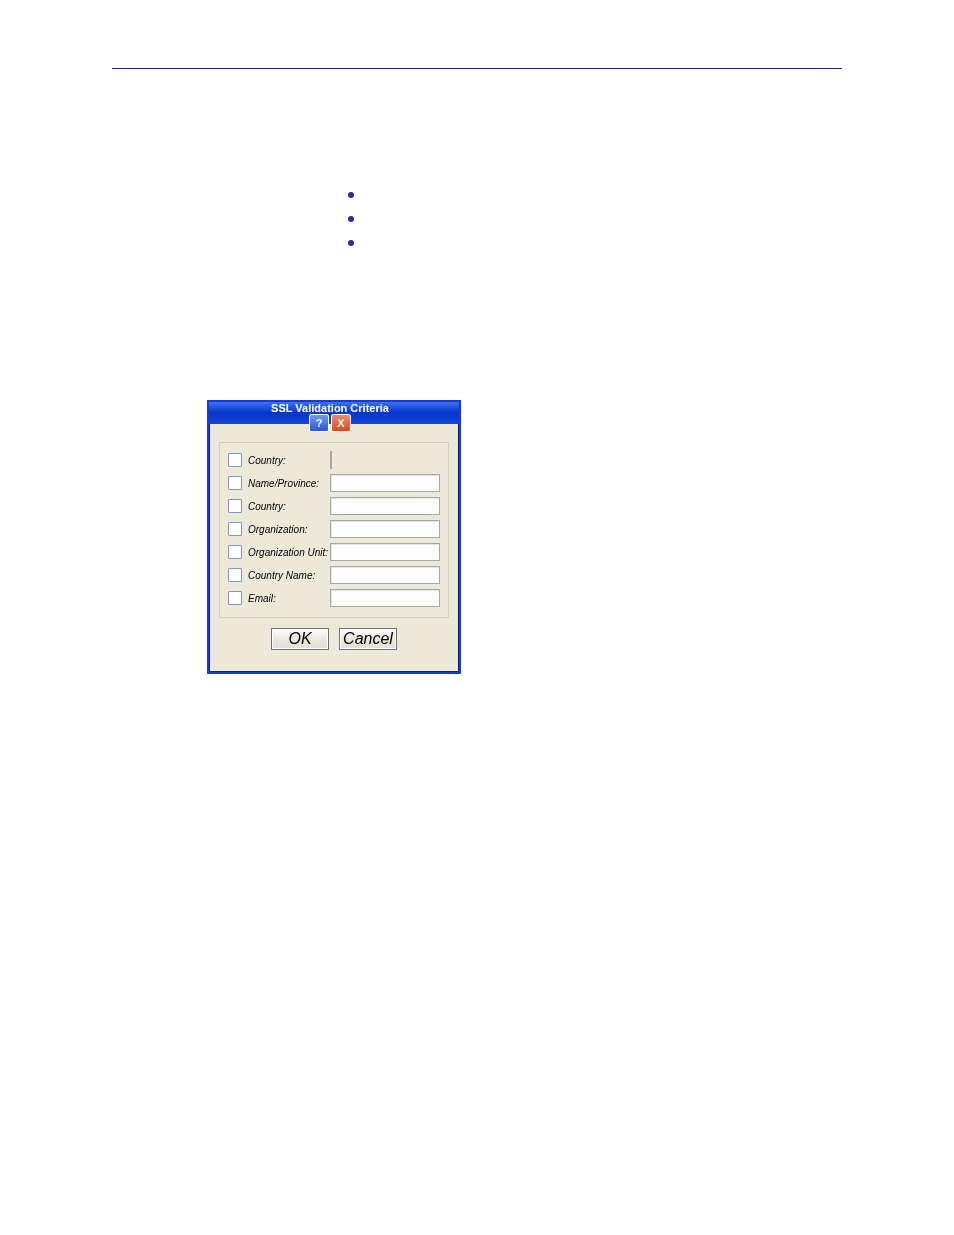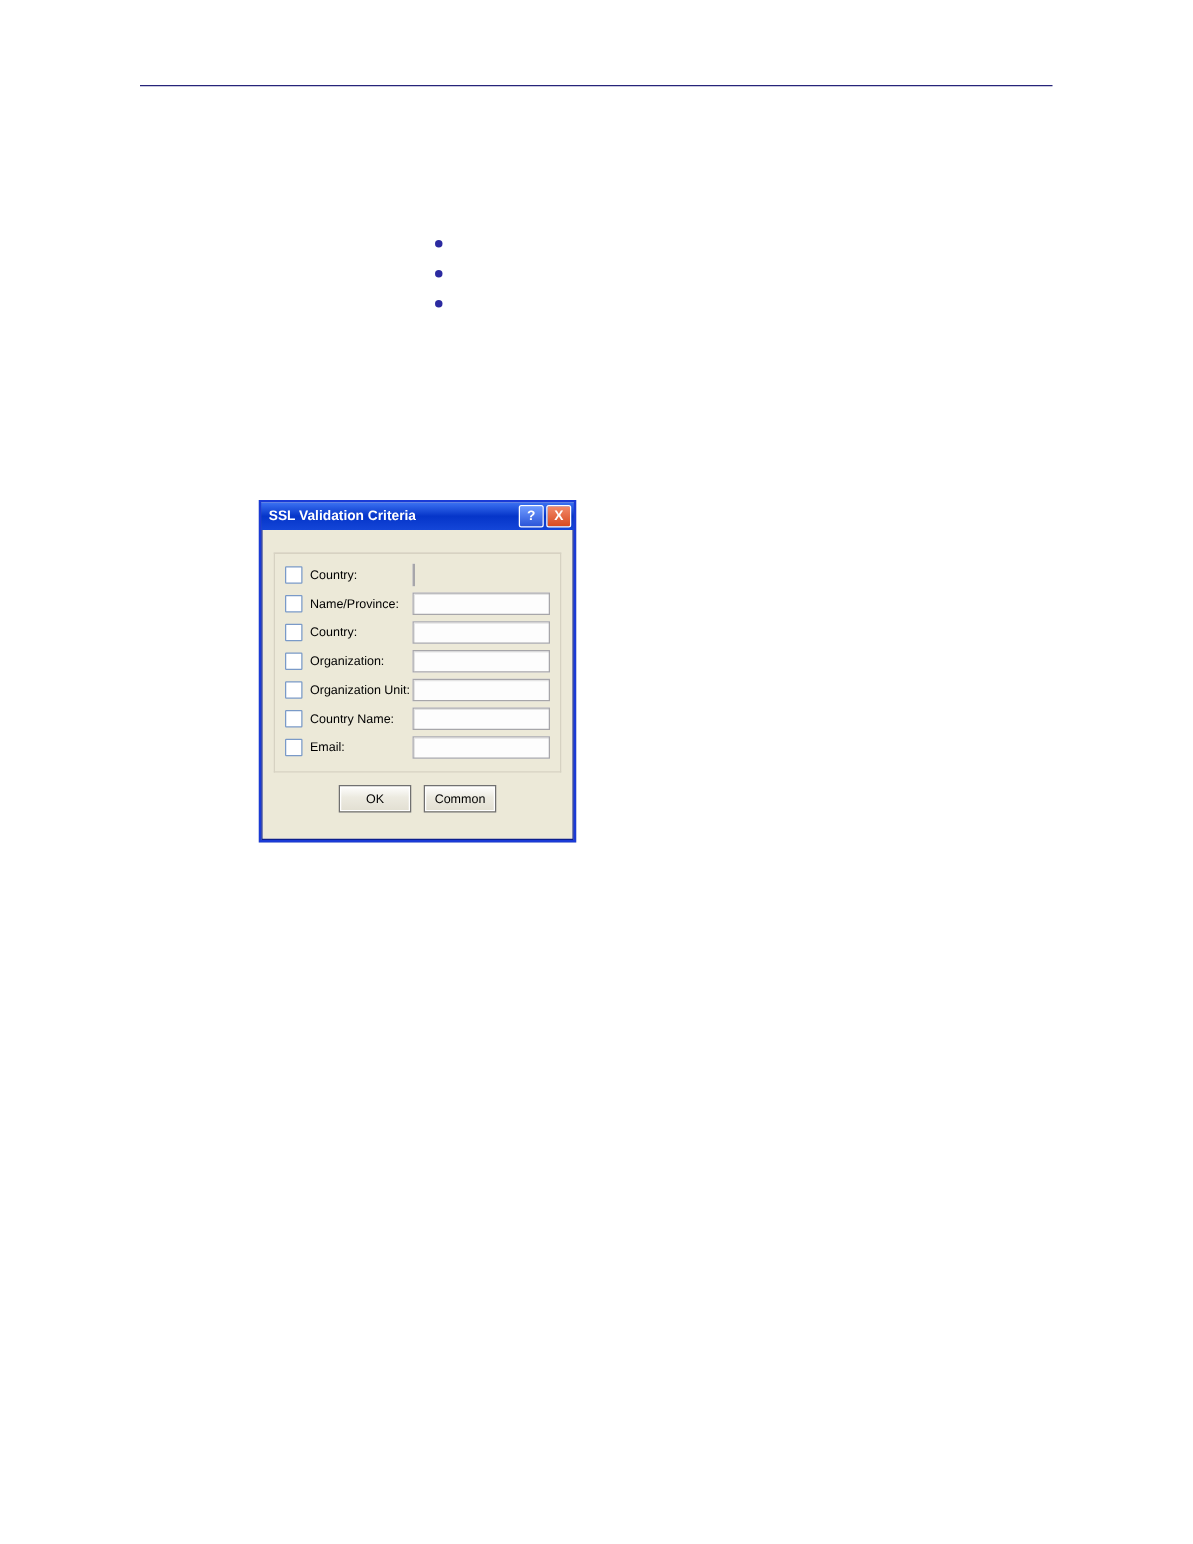--- a/index.html
+++ b/index.html
@@ -11,44 +11,44 @@
   .dlg{
     position:absolute;left:207px;top:400px;width:250px;
     border:2px solid #1a3ad6;
     background:#ece9d8;
     box-shadow:0 0 0 1px #0b1e8c inset;
   }
   .titlebar{
     height:22px;
     background:linear-gradient(#3b71f2,#0535c9 50%,#1446d8);
     display:flex;align-items:center;justify-content:space-between;
-    padding:0 2px 0 6px;
-    font-size:11px;font-weight:bold;color:#fff;
+    padding:0 14px 0 6px;
+    font-size:11px;font-weight:bold;color:#fff;flex-direction:column;
   }
   .tb-right{display:flex;gap:2px;}
   .tb-btn{width:18px;height:16px;border:1px solid #fff;border-radius:2px;display:flex;align-items:center;justify-content:center;font-size:11px;font-weight:bold;color:#fff;}
   .tb-help{background:linear-gradient(#6f9bff,#2b55d8);}
   .tb-close{background:linear-gradient(#f28a6a,#d84a1f);}
-  .body{padding:18px 10px 10px 10px;}
+  .body{padding:18px 10px 10px 10px;font-style:italic;}
   .group{border:1px solid #d6d2c2;border-top:1px solid #cfcabb;padding:8px 8px 10px 8px;}
   .row{display:flex;align-items:center;margin-bottom:5px;font-size:10px;color:#000;}
   .row:last-child{margin-bottom:0;align-items:center;}
   .chk{
     width:12px;height:12px;border:1px solid #7a9ac8;background:#fff;margin-right:6px;
     display:inline-block;flex-shrink:0;border-radius:1px;
   }
   .lbl{width:82px;}
   .txt{
     flex:1;height:16px;border:1px solid #a7a6aa;background:#fdfdfd;
     box-shadow:inset 1px 1px 0 #e4e4e4;
   }
   .txt.short{max-width:28px;flex:none;}
   .btns{display:flex;justify-content:center;gap:10px;padding:10px 0 12px 0;}
   .btn{
-    min-width:56px;height:20px;font-size:10px;
+    min-width:56px;height:20px;font-size:16px;
     border:1px solid #707070;border-radius:0;
     background:linear-gradient(#fefefe,#eceae0 45%,#e2dfd2);
     display:flex;align-items:center;justify-content:center;
     box-shadow:0 0 0 1px #fff inset;
     text-align:right;
   }
 </style>
 </head>
 <body>
 
@@ -108,17 +108,17 @@
         <span class="chk"></span>
         <span class="lbl">Email:</span>
         <span class="txt"></span>
       </div>
     </div>
     <div class="btns">
       <div class="btn">
           <span>OK</span>
         </div>
       <div class="btn">
-          <span>Common</span>
+          <span>Cancel</span>
         </div>
     </div>
   </div>
 </div>
 
 </body></html>

